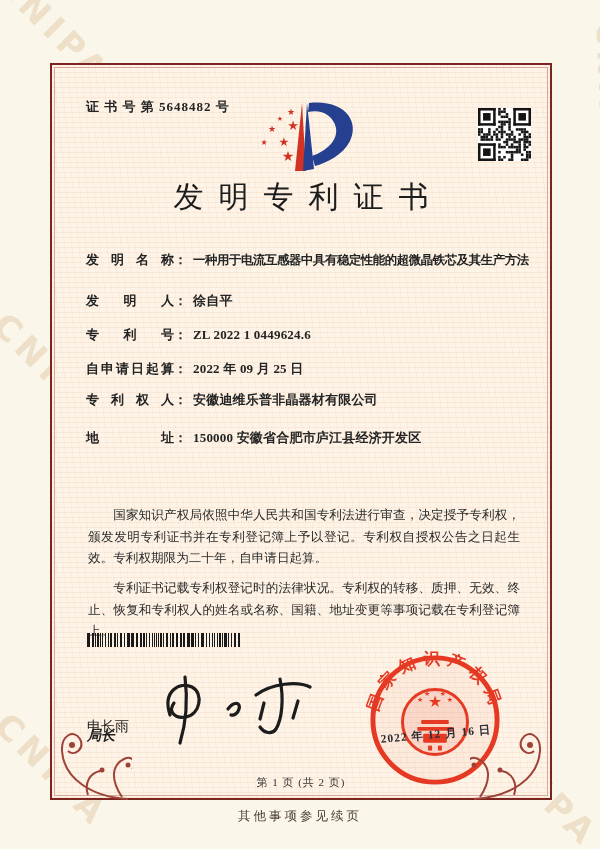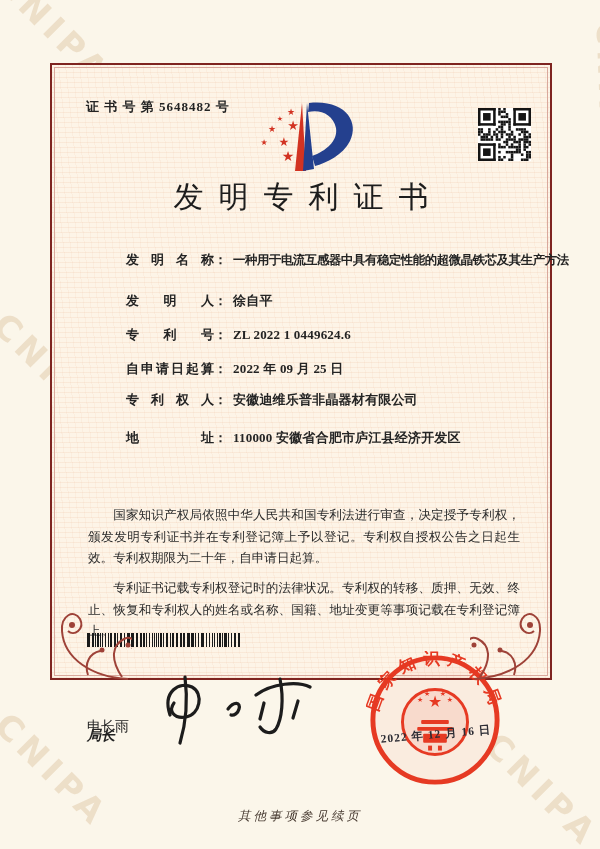--- a/index.html
+++ b/index.html
@@ -1,55 +1,55 @@
 <!DOCTYPE html>
 <html><head>
 <meta charset="utf-8">
 <style>
   html,body{margin:0;padding:0;}
   body{width:600px;height:849px;overflow:hidden;
        font-family:"Liberation Serif","DejaVu Serif",serif;}
   .page{position:relative;width:600px;height:849px;background:#fbf6ea;overflow:hidden;}
   .wm{position:absolute;font-family:"DejaVu Sans",sans-serif;font-weight:bold;
       color:rgba(204,168,122,0.30);letter-spacing:6px;pointer-events:none;white-space:nowrap;}
-  .frame{position:absolute;left:50px;top:63px;width:502px;height:617px;
+  .frame{position:absolute;left:50px;top:63px;width:502px;height:737px;
          border:2px solid #7e2420;box-sizing:border-box;
          background-color:#fdf4e7;
          background-image:
            repeating-linear-gradient(0deg, rgba(231,166,128,0.15) 0 1px, transparent 1px 5px),
            repeating-linear-gradient(84deg, rgba(231,166,128,0.09) 0 1px, transparent 1px 7px);}
   .frame-inner{position:absolute;inset:2px;border:1px solid #d9a89c;pointer-events:none;}
   .cert-no{position:absolute;left:34px;top:33px;font-size:13px;font-weight:bold;
            color:#242424;letter-spacing:1px;}
   .logo{position:absolute;left:198px;top:32px;width:120px;height:82px;}
   .qr{position:absolute;left:426px;top:43px;width:53px;height:53px;background:#fff;}
   .title{position:absolute;left:0;top:112px;width:100%;text-align:center;
          font-size:30px;font-weight:normal;color:#1d1d1d;letter-spacing:15px;text-indent:15px;}
-  .frow{position:absolute;left:34px;white-space:nowrap;font-size:13px;font-weight:bold;color:#242424;margin-left:40px;}
+  .frow{position:absolute;left:34px;white-space:nowrap;font-size:13px;font-weight:bold;color:#242424;}
   .flabel{display:inline-block;width:88px;text-align:justify;text-align-last:justify;
           vertical-align:bottom;}
   .fcolon{margin-right:6px;}
   .fval{letter-spacing:0.2px;}
   .fval-long{font-size:12.4px;letter-spacing:-0.4px;}
   .grant2{position:absolute;left:258px;top:0;white-space:nowrap;}
   .paras{position:absolute;left:28px;top:432px;width:448px;font-size:12.6px;
          color:#2b2b2b;line-height:1.72;text-align:justify;}
   .paras p{margin:8px;text-indent:2em;}
   .barcode{position:absolute;left:35px;top:568px;width:156px;height:14px;}
   .signer-title{position:absolute;left:35px;top:662px;font-size:14px;font-weight:bold;color:#222;font-style:italic;}
   .signer-name{position:absolute;left:35px;top:653px;font-size:14px;font-weight:normal;color:#222;}
   .signature{position:absolute;left:100px;top:606px;width:178px;height:80px;}
   .seal{position:absolute;left:314px;top:586px;width:138px;height:138px;opacity:0.95;}
   .seal-date{position:absolute;left:298px;top:662px;width:172px;text-align:center;
              font-size:11.5px;font-weight:bold;color:#2c2c34;letter-spacing:1px;
              transform:rotate(-5deg);}
   .page-info{position:absolute;left:0;top:710px;width:100%;text-align:center;
              font-size:11px;color:#333;letter-spacing:1px;}
   .note{position:absolute;left:0;top:808px;width:100%;text-align:center;
-        font-size:12.5px;color:#473a31;letter-spacing:3px;font-style:italic;}
+        font-size:12.5px;color:#473a31;letter-spacing:3px;}
   .flourish{position:absolute;width:84px;height:96px;}
   .fl-bl{left:-4px;bottom:-5px;}
   .fl-br{right:-4px;bottom:-5px;transform:scaleX(-1);}
 </style>
 </head>
 <body>
 
 <div class="page">
 
   <div id="wm-layer">
@@ -236,21 +236,21 @@
       </svg>
 
     <div class="title">发明专利证书</div>
 
     <div id="fields">
         <div class="frow" style="top: 186px;"><span class="flabel">发明名称</span><span class="fcolon">：</span><span class="fval fval-long">一种用于电流互感器中具有稳定性能的超微晶铁芯及其生产方法</span></div>
         <div class="frow" style="top: 227px;"><span class="flabel">发明人</span><span class="fcolon">：</span><span class="fval">徐自平</span></div>
         <div class="frow" style="top: 261px;"><span class="flabel">专利号</span><span class="fcolon">：</span><span class="fval">ZL 2022 1 0449624.6</span></div>
         <div class="frow" style="top: 295px;"><span class="flabel">自申请日起算</span><span class="fcolon">：</span><span class="fval">2022 年 09 月 25 日</span></div>
         <div class="frow" style="top: 326px;"><span class="flabel">专利权人</span><span class="fcolon">：</span><span class="fval">安徽迪维乐普非晶器材有限公司</span></div>
-        <div class="frow" style="top: 364px;"><span class="flabel">地址</span><span class="fcolon">：</span><span class="fval">110000 安徽省合肥市庐江县经济开发区</span></div>
+        <div class="frow" style="top: 364px;"><span class="flabel">地址</span><span class="fcolon">：</span><span class="fval">150000 安徽省合肥市庐江县经济开发区</span></div>
       </div>
 
 
     <div class="paras">
       <p>国家知识产权局依照中华人民共和国专利法进行审查，决定授予专利权，颁发发明专利证书并在专利登记簿上予以登记。专利权自授权公告之日起生效。专利权期限为二十年，自申请日起算。</p>
       <p>专利证书记载专利权登记时的法律状况。专利权的转移、质押、无效、终止、恢复和专利权人的姓名或名称、国籍、地址变更等事项记载在专利登记簿上。</p>
     </div>
 
     <svg class="barcode" id="barcode-svg" viewBox="0 0 156 14" preserveAspectRatio="none">
         <rect x="0" y="0" width="3" height="14" fill="#1a1a1a"></rect>
@@ -336,20 +336,21 @@
           </g>
         <rect x="56" y="70" width="28" height="4" rx="1"></rect>
         <rect x="52" y="77" width="36" height="4" rx="1"></rect>
         <rect x="58" y="84" width="24" height="9" rx="1"></rect>
         <rect x="63" y="96" width="4" height="5"></rect>
         <rect x="73" y="96" width="4" height="5"></rect>
       </g>
     </svg>
     <div class="seal-date">2022 年 12 月 16 日</div>
 
+    <div class="page-info">第 1 页 (共 2 页)</div>
 
     <svg class="flourish fl-bl" viewBox="0 0 84 96">
       <g fill="none" stroke="#9e4238" stroke-width="2">
         <path d="M80,92 C44,90 16,72 14,44 C13,28 26,22 32,32 C37,42 26,50 20,44"></path>
         <path d="M74,90 C62,72 64,58 76,52 C84,48 90,56 84,62"></path>
         <path d="M40,88 C36,76 42,66 52,64"></path>
         <circle cx="24" cy="38" r="3" fill="#9e4238" stroke="none"></circle>
         <circle cx="80" cy="58" r="2.5" fill="#9e4238" stroke="none"></circle>
         <circle cx="54" cy="63" r="2.5" fill="#9e4238" stroke="none"></circle>
       </g>

